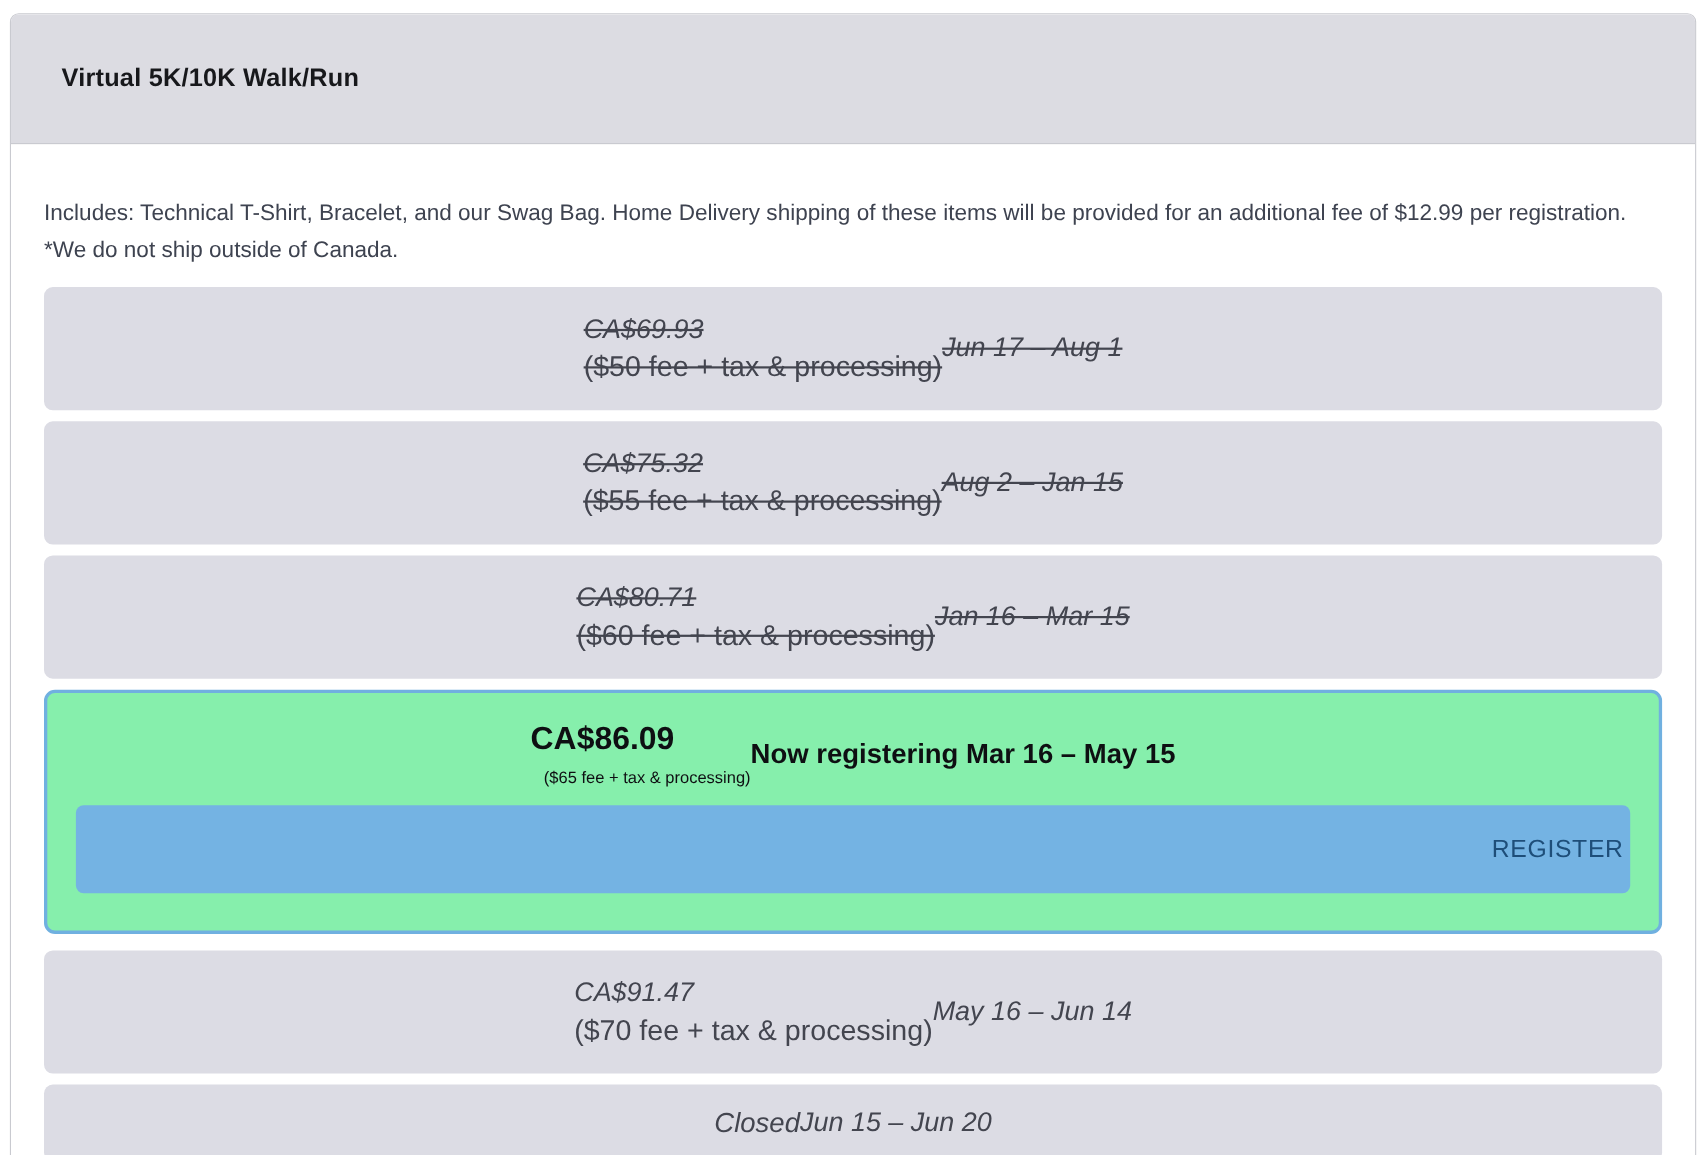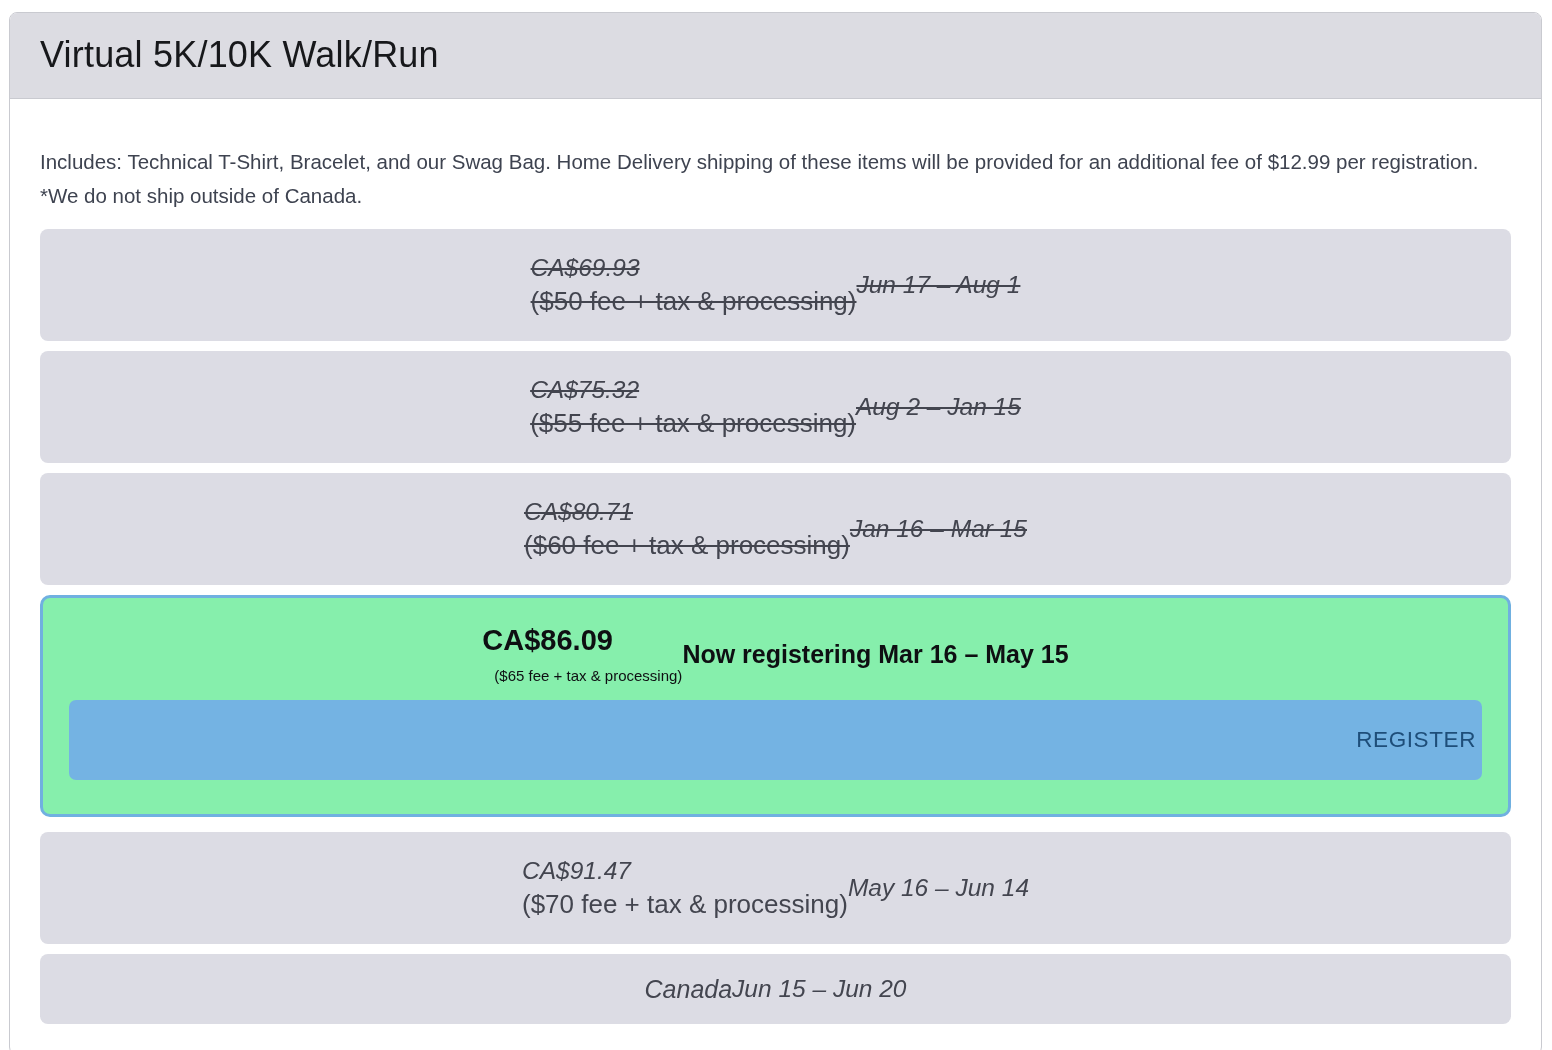--- a/index.html
+++ b/index.html
@@ -18,24 +18,24 @@
     border-radius: 8px;
     overflow: hidden;
     background: #ffffff;
   }
   .card-header {
     background: var(--header-bg, #dcdce2);
     padding: 20px 30px 22px;
     border-bottom: 1px solid var(--card-border, #c9cad0);
   }
   .page-title {
-    margin: 0;
-    font-size: 36px;
+    margin: 16px;
+    font-size: 23px;
     line-height: 43px;
-    font-weight: normal;
+    font-weight: bold;
     color: var(--text-dark, #17181b);
     letter-spacing: 0.2px;
   }
   .card-body {
     padding: 34px 30px 30px;
   }
   .desc {
     margin: 12px 0 16px 0;
     font-size: 20.5px;
     line-height: 34px;
@@ -183,20 +183,20 @@
             <div class="tier-left">
               <div class="price">CA$91.47</div>
               <div class="fee">($70 fee + tax &amp; processing)</div>
             </div>
             <div class="dates">May 16 – Jun 14</div>
           </div>
         </div>
         <div class="tier closed">
           <div class="tier-row">
             <div class="tier-left">
-              <div class="price">Canada</div>
+              <div class="price">Closed</div>
             </div>
             <div class="dates">Jun 15 – Jun 20</div>
           </div>
         </div>
       </div>
   </div>
 </div>
 
 </body></html>

